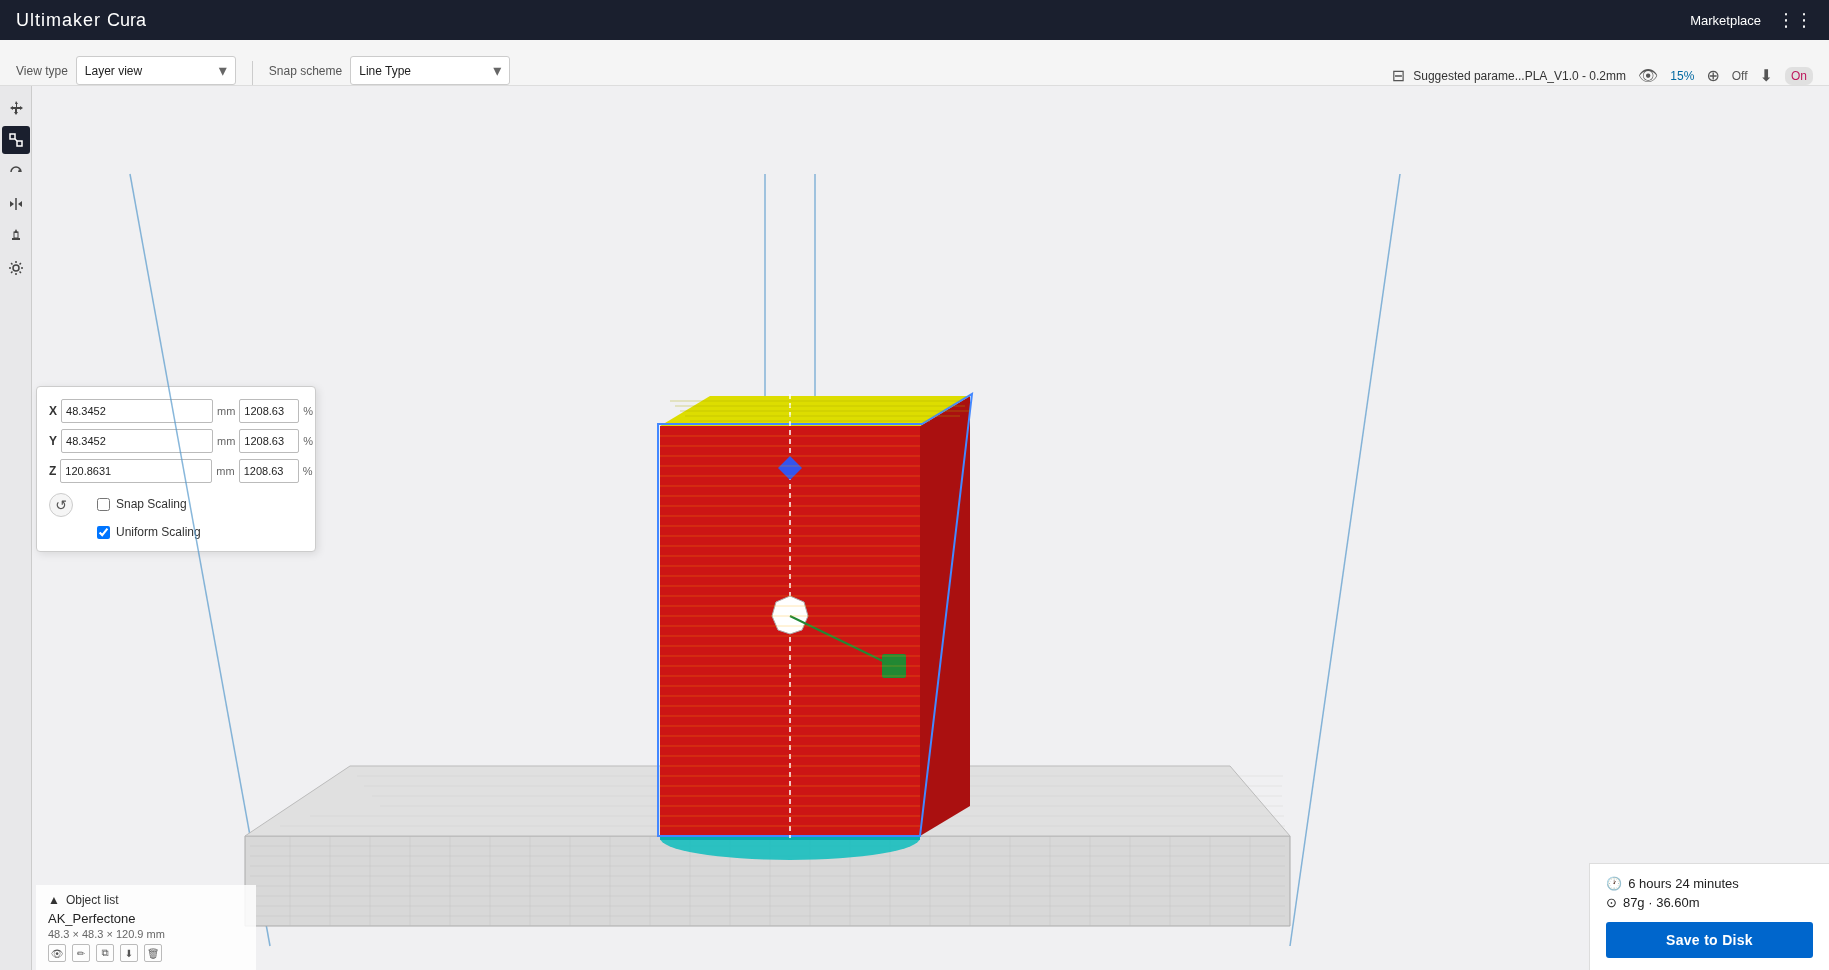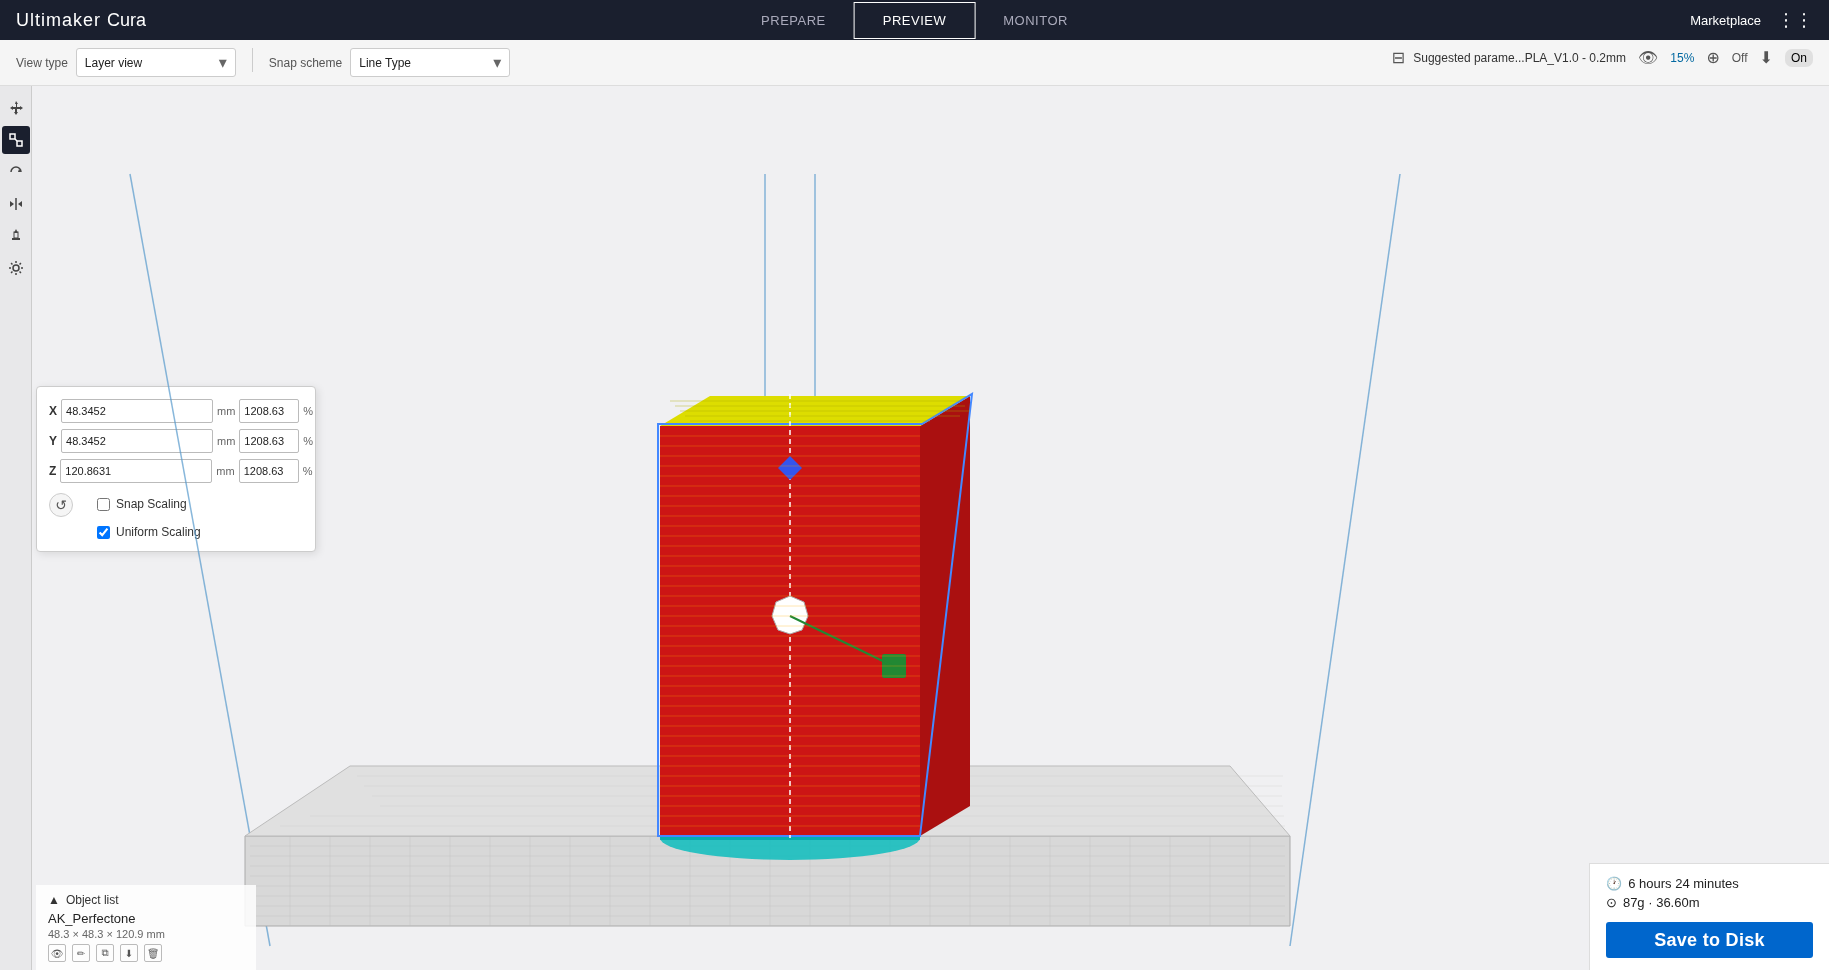--- a/index.html
+++ b/index.html
@@ -71,22 +71,22 @@
       cursor: pointer;
     }
 
     
     #toolbar {
       width: 100%;
       height: 46px;
       background: #f5f5f5;
       border-bottom: 1px solid #ddd;
       display: flex;
-      align-items: flex-start;
-      padding: 8px 16px;
+      align-items: flex-end;
+      padding: 0 16px;
       gap: 0;
     }
     .toolbar-group {
       display: flex;
       align-items: center;
       gap: 8px;
     }
     .toolbar-label {
       color: #555;
       font-size: 12px;
@@ -129,21 +129,21 @@
       gap: 8px;
       font-size: 12px;
       color: #333;
     }
     .pct-badge {
       font-size: 12px;
       color: #0369a1;
     }
     .on-badge {
       font-size: 12px;
-      color: #000000;
+      color: #be185d;
       background: #e0e0e0;
       padding: 2px 6px;
       border-radius: 7px;
     }
 
     
     #viewport {
       position: relative;
       width: 100%;
       height: calc(970px - 40px - 46px);
@@ -337,21 +337,21 @@
       color: #222;
       margin-bottom: 12px;
     }
     .save-btn {
       width: 100%;
       height: 36px;
       background: #0066cc;
       color: #fff;
       border: none;
       border-radius: 3px;
-      font-size: 18px;
+      font-size: 14px;
       font-weight: 600;
       cursor: pointer;
       letter-spacing: 0.3px;
     }
 
     
     #scene-svg {
       position: absolute;
       top: 0; left: 0;
       width: 100%; height: 100%;
@@ -361,25 +361,20 @@
     .bed-line { stroke: #5599cc; stroke-width: 1.5; fill: none; opacity: 0.7; }
 
   </style>
 </head>
 <body>
 
 <div id="titlebar">
   <div class="logo">
     <span class="logo-ultimaker">Ultimaker</span>
     <span class="logo-cura">Cura</span>
-  </div>
-  <div class="nav-tabs">
-    <button class="nav-tab">PREPARE</button>
-    <button class="nav-tab active">PREVIEW</button>
-    <button class="nav-tab">MONITOR</button>
   </div>
   <div class="right-side">
     <button class="marketplace-btn">Marketplace</button>
     <span class="apps-icon">⋮⋮</span>
   </div>
 </div>
 
 <div id="toolbar">
   <div class="toolbar-group">
     <span class="toolbar-label">View type</span>

